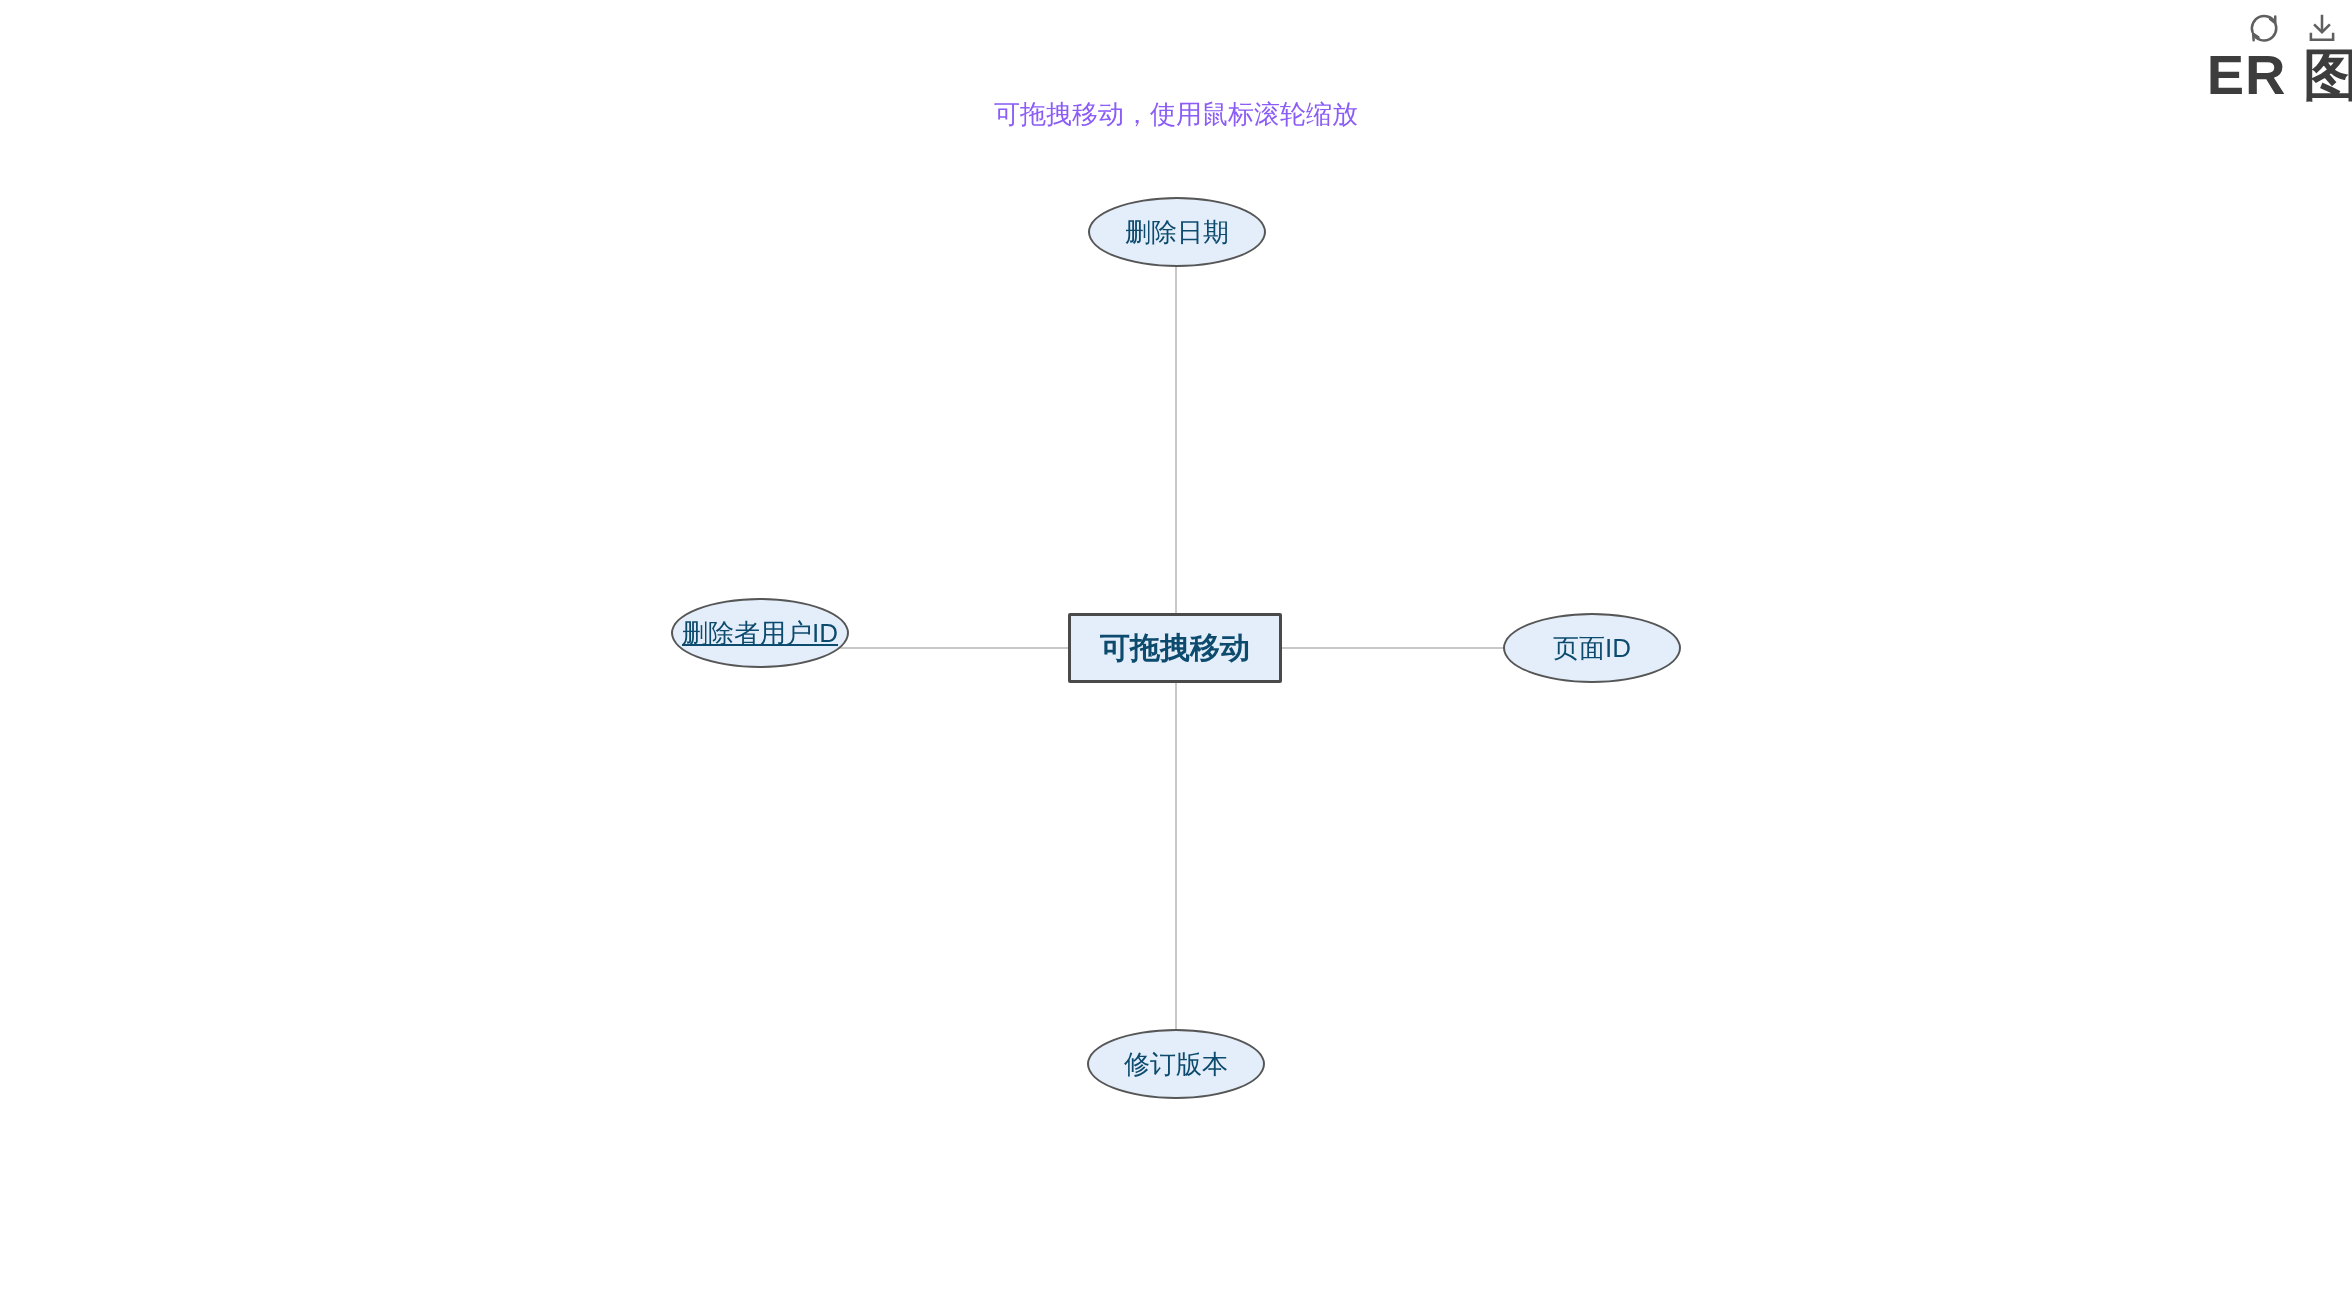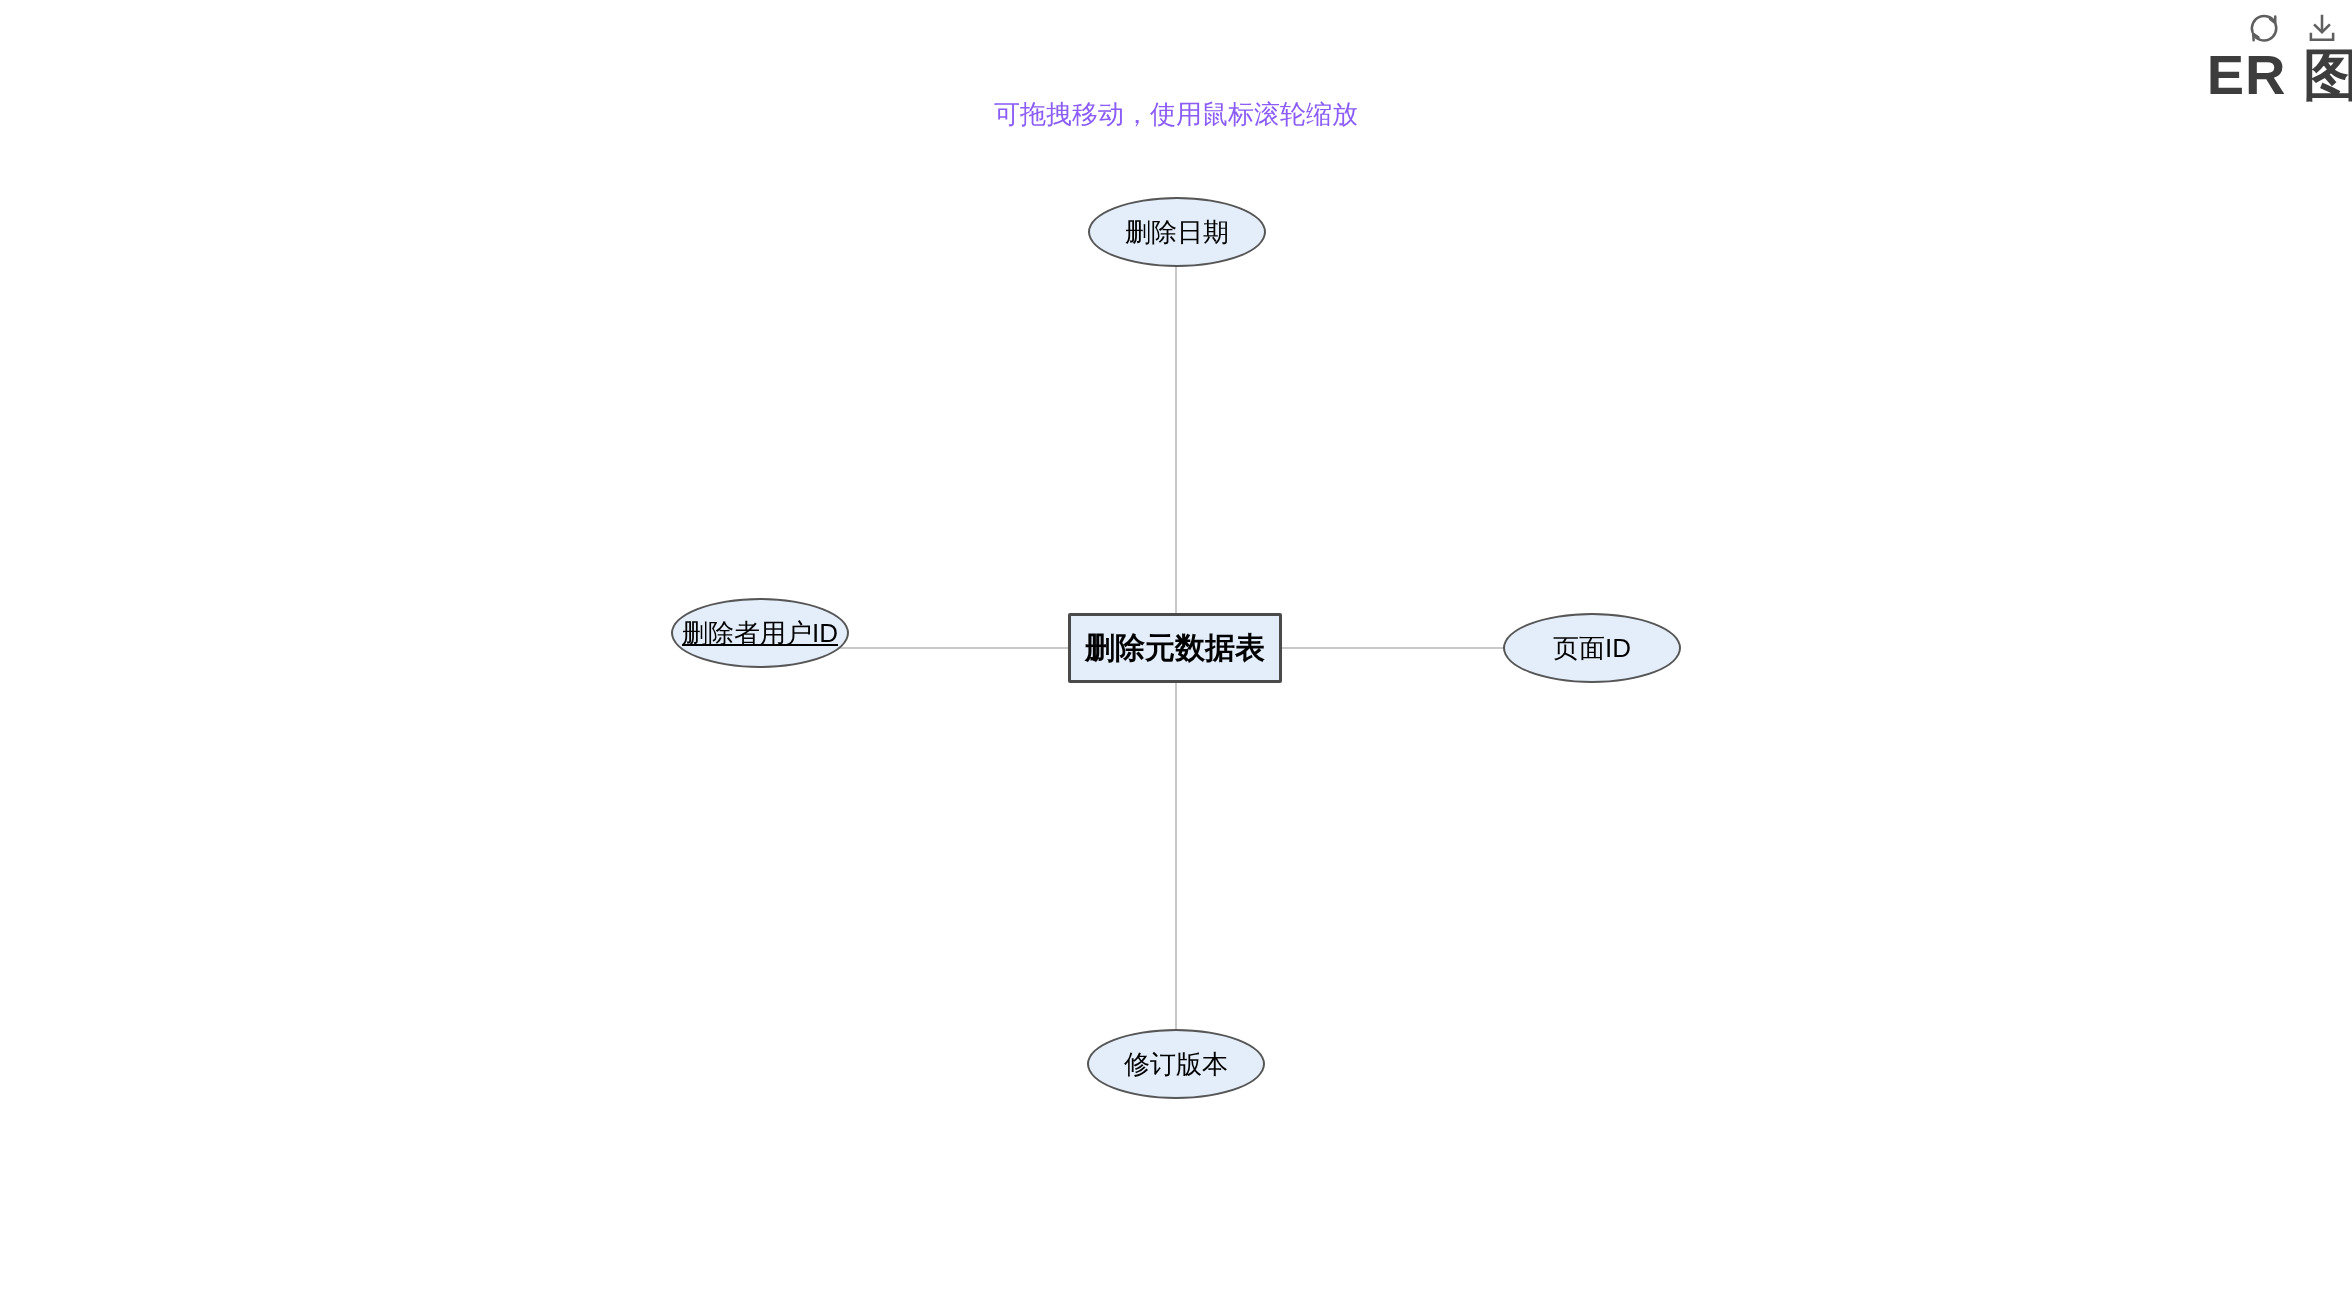--- a/index.html
+++ b/index.html
@@ -40,21 +40,21 @@
   
   .canvas { position: absolute; left: 0; top: 0; width: 2352px; height: 1300px; cursor: grab; }
 
   .edge { position: absolute; background: #c8c8c8; z-index: 1; }
   .edge-vertical   { left: 1175px; top: 232px; width: 2px; height: 832px; }
   .edge-horizontal { left: 760px;  top: 647px; width: 832px; height: 2px; }
 
   .node {
     position: absolute; z-index: 2;
     display: flex; align-items: center; justify-content: center;
-    background: #e3eefa; color: #000000; text-align: center;
+    background: #e3eefa; color: #0c4a6e; text-align: center;
   }
   .node-entity {
     left: 1068px; top: 613px; width: 214px; height: 70px;
     border: 3px solid #4a4a4a; border-radius: 2px;
     font-size: 30px; font-weight: 700; cursor: move;
   }
   .node-attr {
     width: 178px; height: 70px;
     border: 2px solid #565656; border-radius: 50%;
     font-size: 26px; font-weight: 400; cursor: move;
@@ -103,21 +103,21 @@
 
     <div class="node node-attr node-attr-top">
       <span class="node-label">删除日期</span>
     </div>
 
     <div class="node node-attr node-attr-left">
       <span class="node-label">删除者用户ID</span>
     </div>
 
     <div class="node node-entity">
-      <span class="node-label">删除元数据表</span>
+      <span class="node-label">可拖拽移动</span>
     </div>
 
     <div class="node node-attr node-attr-bottom">
       <span class="node-label">修订版本</span>
     </div>
 
     <div class="node node-attr node-attr-right">
       <span class="node-label">页面ID</span>
     </div>
 

